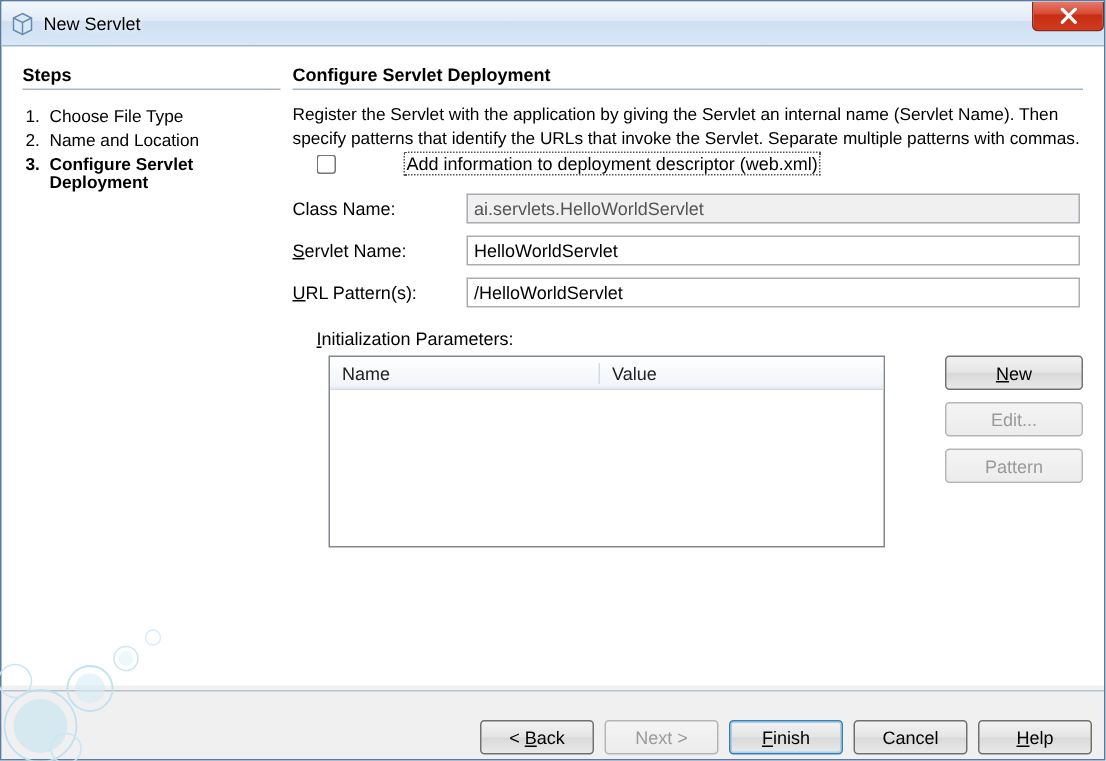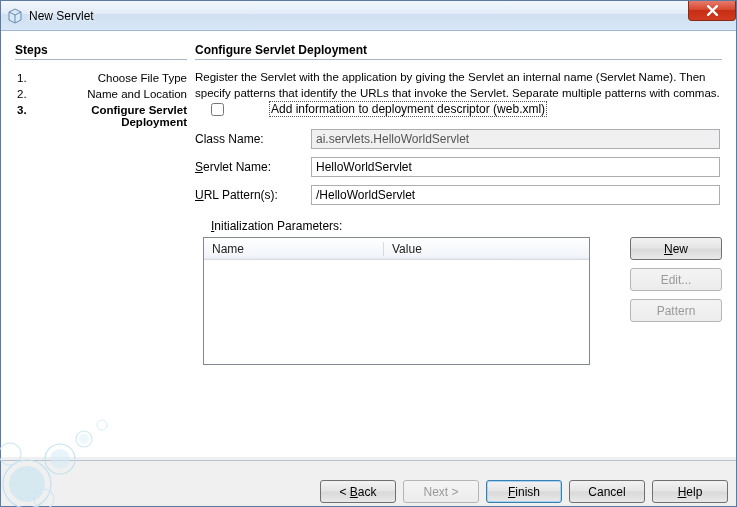--- a/index.html
+++ b/index.html
@@ -61,21 +61,21 @@
   }
   .steps-list {
     list-style: none;
     font-size: 11.5px;
   }
   .steps-list li {
     display: flex;
     padding: 2px 0;
   }
   .steps-list .num { width: 18px; text-align: left; padding-left: 2px;}
-  .steps-list .lbl { flex: 1; text-align: right; }
+  .steps-list .lbl { flex: 1; }
   .steps-list li.active { font-weight: bold; }
 
   .content-pane {
     flex: 1;
     display: flex; flex-direction: column;
     position: relative;
   }
   .desc {
     font-size: 11.5px;
     color: #000;
@@ -116,21 +116,21 @@
     background: #f0f0f0;
     color: #555;
   }
 
   .params-label {
     margin: 14px 0 4px 16px;
     font-size: 12px;
   }
   .params-wrap {
     display: flex;
-    margin-left: 8px;
+    margin-left: 24px;
     gap: 30px;
   }
   .params-table {
     flex: 1;
     border: 1px solid #828790;
     background: #fff;
     height: 128px;
     overflow: hidden;
   }
   .params-table .thead {

